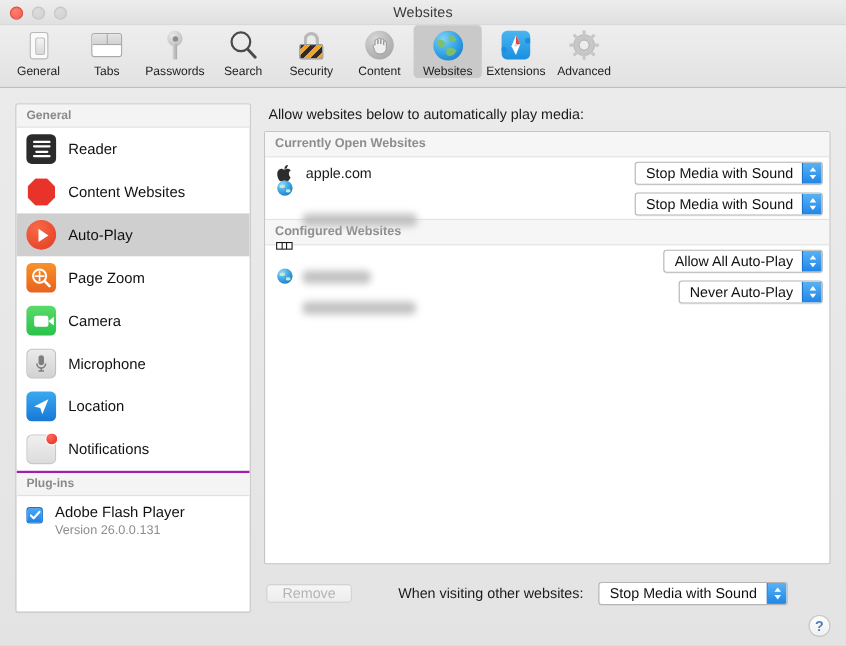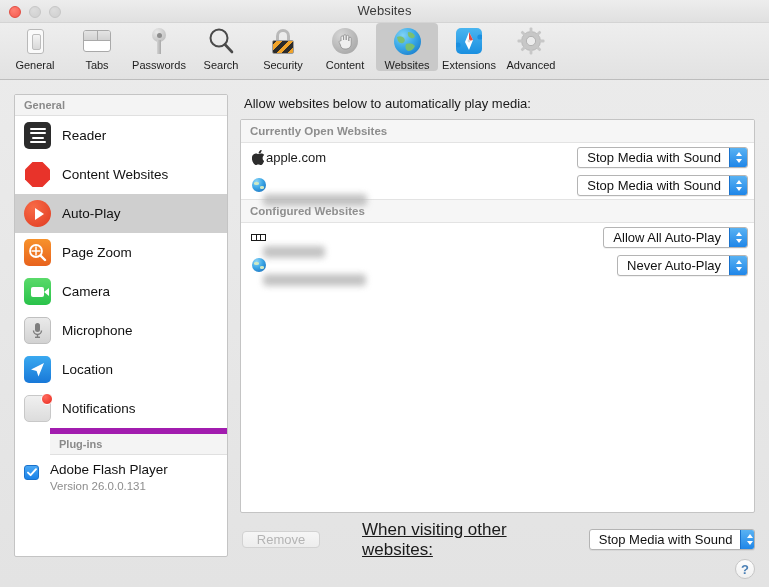--- a/index.html
+++ b/index.html
@@ -88,21 +88,21 @@
 
   
   .sidebar {
     width: 214px; background: #fff; border: 1px solid #c4c4c4; border-radius: 2px;
     overflow: hidden; display: flex; flex-direction: column;
   }
   .sb-header {
     font-size: 11px; font-weight: bold; color: #8a8a8a; background: #f4f4f4;
     padding: 4px 9px 4px 9px; border-bottom: 1px solid #e0e0e0;
   }
-  .sb-header.second { border-top: 6px solid #a21caf; margin-left: 35px; }
+  .sb-header.second { border-top: 2px solid #a21caf; }
   .sb-item { display: flex; align-items: center; gap: 11px; padding: 6px 9px; cursor: default; }
   .sb-item.selected { background: #cfcfcf; }
   .sb-label { font-size: 13.5px; color: #111; }
   .sb-icon { width: 27px; height: 27px; flex: 0 0 27px; position: relative; border-radius: 5px; }
 
   .icn-reader { background: #2b2b2b; display:flex; flex-direction:column; justify-content:center;
                 align-items:center; gap:2.5px; }
   .icn-reader i { display:block; height:2px; background:#fff; border-radius:1px; }
   .icn-reader i:nth-child(1){ width:16px; } .icn-reader i:nth-child(2){ width:16px; }
   .icn-reader i:nth-child(3){ width:12px; } .icn-reader i:nth-child(4){ width:16px; }
@@ -141,21 +141,21 @@
     overflow: hidden;
   }
   .grp-header {
     font-size: 11.5px; font-weight: bold; color: #8d8d8d; background: #f6f6f6;
     padding: 5px 9px; border-bottom: 1px solid #e3e3e3;
   }
   .grp-header.sep { border-top: 1px solid #e3e3e3; }
   .site-row {
     display: flex; align-items: center; height: 28px; padding: 0 6px 0 10px;
   }
-  .site-left { display: flex; align-items: center; gap: 0; flex: 1; min-width:0; }
+  .site-left { display: flex; align-items: flex-start; gap: 12px; flex: 1; min-width:0; }
   .favicon { width: 15px; height: 15px; flex: 0 0 15px; display:flex;align-items:center;justify-content:center; }
   .fav-globe { width:14px;height:14px;border-radius:50%;
       background: radial-gradient(circle at 32% 26%,#8fd7f7 0%,#3ba6e6 45%,#1164b4 100%); position:relative; overflow:hidden;}
   .fav-globe:before{content:"";position:absolute;left:2px;top:4px;width:5px;height:3px;background:#cfe9c4;border-radius:40%;}
   .fav-globe:after{content:"";position:absolute;left:8px;top:8px;width:4px;height:3px;background:#cfe9c4;border-radius:40%;}
   .fav-bbc { width:15px;height:7px;background:#1a1a1a; display:flex; gap:1px; padding:1px; }
   .fav-bbc i { flex:1; background:#fff; }
   .site-name { font-size: 13px; color: #1a1a1a; white-space: nowrap; }
   .site-name.blurred {
     color: transparent; position: relative; user-select: none; margin-top: 28px;
@@ -198,21 +198,21 @@
     height: 44px;
   }
   .btn {
     height: 17px; min-width: 78px; padding: 0 13px;
     display:flex; align-items:center; justify-content:center;
     font-size: 13px; border-radius: 4px;
     background: linear-gradient(#fbfbfb,#efefef);
     border: 1px solid #c2c2c2; color: #1a1a1a;
   }
   .btn.disabled { color: #b4b4b4; background: linear-gradient(#f6f6f6,#ededed); border-color:#d2d2d2; }
-  .other-label { font-size: 17px; color: #1a1a1a; margin-left: 28px; text-decoration: underline; }
+  .other-label { font-size: 13px; color: #1a1a1a; margin-left: 28px; }
 
   .helpbtn {
     position: absolute; right: 14px; bottom: 8px;
     width: 20px; height: 20px; border-radius: 50%;
     background: linear-gradient(#fdfdfd,#f0f0f0); border: 1px solid #c6c6c6;
     display:flex;align-items:center;justify-content:center;
     font-size: 13px; color: #4a7fb5; font-weight: bold;
   }
   .footer-space { height: 30px; position: relative; }
 </style>

